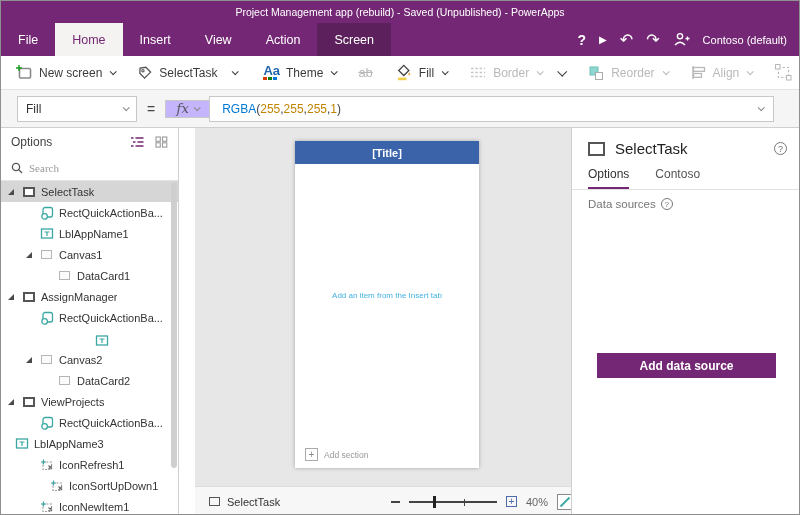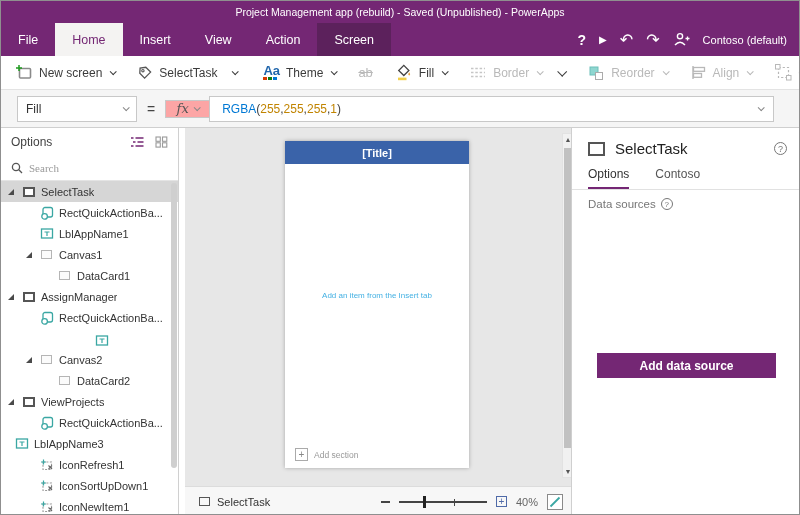--- a/index.html
+++ b/index.html
@@ -33,21 +33,21 @@
   .theme-aa { font-size:13px; font-weight:bold; color:#2166ac; line-height:10px; display:inline-block; text-align:center; }
   .theme-aa .swatches { display:flex; gap:1px; margin-top:1px; }
   .theme-aa .swatches i { width:4px; height:3px; display:inline-block; }
   .ab-strike { text-decoration:line-through; font-size:13px; color:#b9b9b9; }
 
   
   .formulabar { position:absolute; left:0; top:89px; width:100%; height:38px; background:#f5f5f5; border-bottom:1px solid #cfcfcf; display:flex; align-items:center; padding:0 25px 0 16px; }
   .prop-select { width:120px; height:26px; background:#fff; border:1px solid #c8c8c8; display:flex; align-items:center; font-size:12px; color:#333; padding:0 8px; }
   .prop-select .chev { margin-left:auto; color:#888; }
   .equals { margin:0 10px; font-size:14px; color:#444; }
-  .fx-btn { width:44px; height:18px; background:#fca5a5; border:1px solid #c8c8c8; border-right:none; display:flex; align-items:center; justify-content:center; gap:3px; font-size:13px; color:#555; font-family:"DejaVu Serif", serif; font-style:italic; }
+  .fx-btn { width:44px; height:18px; background:#c4b5fd; border:1px solid #c8c8c8; border-right:none; display:flex; align-items:center; justify-content:center; gap:3px; font-size:13px; color:#555; font-family:"DejaVu Serif", serif; font-style:italic; }
   .fx-btn .chev { color:#888; }
   .formula-input { flex:1; height:26px; background:#fff; border:1px solid #c8c8c8; display:flex; align-items:center; font-size:12px; padding:0 10px 0 12px; }
   .tok-func { color:var(--fx-blue,#0078d4); }
   .tok-punc { color:#444; }
   .tok-num { color:var(--fx-orange,#c18401); }
   .formula-input .chev { margin-left:auto; color:#888; }
 
   
   .main { position:absolute; left:0; top:127px; width:100%; height:388px; }
 
@@ -64,21 +64,21 @@
   .tree-row.selected { background:#d6d6d6; }
   .caret { width:0; height:0; border-bottom:6px solid #4a4a4a; border-left:6px solid transparent; margin-right:2px; flex:none; }
   .caret-spacer { width:8px; flex:none; }
   .ticon { width:15px; height:14px; display:flex; align-items:center; justify-content:center; flex:none; }
   .ic-screen { width:12px; height:10px; border:2px solid #555; display:inline-block; background:#fff; }
   .ic-box { width:11px; height:9px; border:1px solid #b5b5b5; display:inline-block; background:#fbfbfb; }
   .tree-label { white-space:nowrap; overflow:hidden; }
   .lp-scroll { position:absolute; right:1px; top:55px; width:6px; height:285px; background:#cfcfcf; border-radius:3px; }
 
   
-  .center { position:absolute; left:184px; top:0; width:392px; height:100%; background:#e7e7e7; }
+  .center { position:absolute; left:194px; top:0; width:392px; height:100%; background:#e7e7e7; }
   .phone { position:absolute; left:100px; top:13px; width:184px; height:327px; background:#fff; box-shadow:0 0 4px rgba(0,0,0,.28); }
   .phone-titlebar { height:23px; background:var(--canvas-blue,#3a63a9); display:flex; align-items:center; justify-content:center; }
   .phone-title { color:#fff; font-size:11px; font-weight:bold; }
   .phone-hint { position:absolute; left:0; right:0; top:46%; text-align:center; font-size:8px; color:var(--hint-blue,#45b1e3); }
   .add-section { position:absolute; left:10px; bottom:7px; display:flex; align-items:center; gap:6px; color:#999; font-size:8.5px; }
   .add-section .plusbox { width:13px; height:13px; border:1px solid #aaa; display:flex; align-items:center; justify-content:center; font-size:10px; color:#888; line-height:1; }
 
   
   .c-scroll { position:absolute; right:3px; top:5px; width:12px; height:345px; background:#f1f1f1; border:1px solid #e2e2e2; }
   .c-scroll .arr { position:absolute; left:0; width:100%; text-align:center; font-size:7px; color:#555; }
@@ -388,21 +388,21 @@
             <span class="caret-spacer"></span>
             <span class="ticon">
               <svg width="14" height="14" viewBox="0 0 14 14">
                 <rect x="3" y="4" width="8.5" height="7.5" fill="none" stroke="#9a9a9a" stroke-width="1.1" stroke-dasharray="2 1.4"></rect>
                 <path d="M1 4 h5 M3.5 1.5 v5" stroke="#3aa7a3" stroke-width="1.2"></path>
                 <path d="M8.5 7.5 l3.5 3.5 M12 7.5 l-3.5 3.5" stroke="#666" stroke-width="1.1"></path>
               </svg>
             </span>
             <span class="tree-label">IconRefresh1</span>
           </div>
-          <div class="tree-row" style="padding-left: 25px;">
+          <div class="tree-row" style="padding-left: 35px;">
             <span class="caret-spacer"></span>
             <span class="ticon">
               <svg width="14" height="14" viewBox="0 0 14 14">
                 <rect x="3" y="4" width="8.5" height="7.5" fill="none" stroke="#9a9a9a" stroke-width="1.1" stroke-dasharray="2 1.4"></rect>
                 <path d="M1 4 h5 M3.5 1.5 v5" stroke="#3aa7a3" stroke-width="1.2"></path>
                 <path d="M8.5 7.5 l3.5 3.5 M12 7.5 l-3.5 3.5" stroke="#666" stroke-width="1.1"></path>
               </svg>
             </span>
             <span class="tree-label">IconSortUpDown1</span>
           </div>

